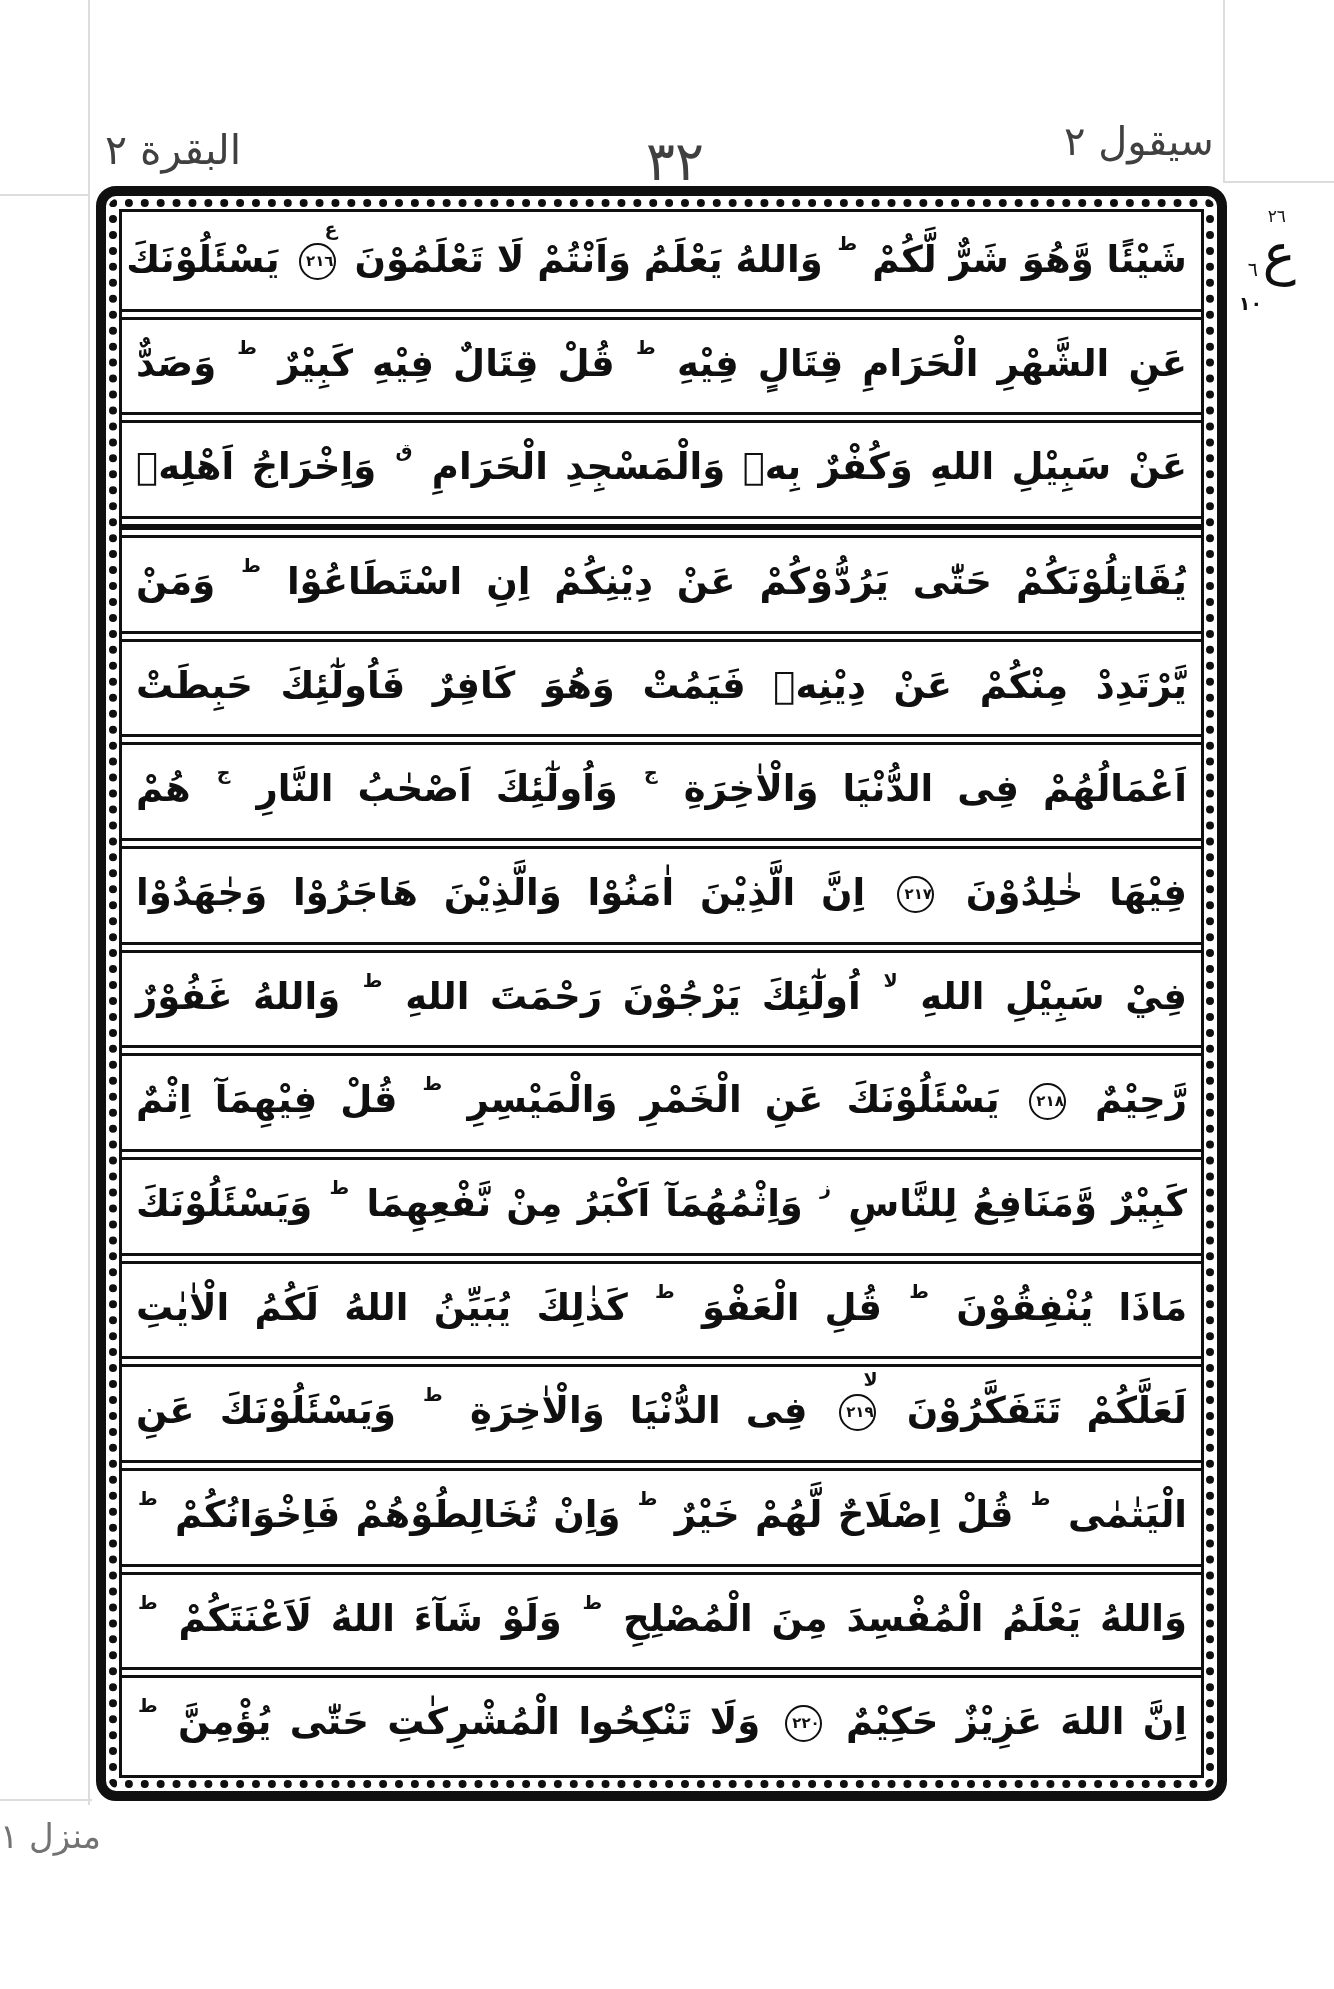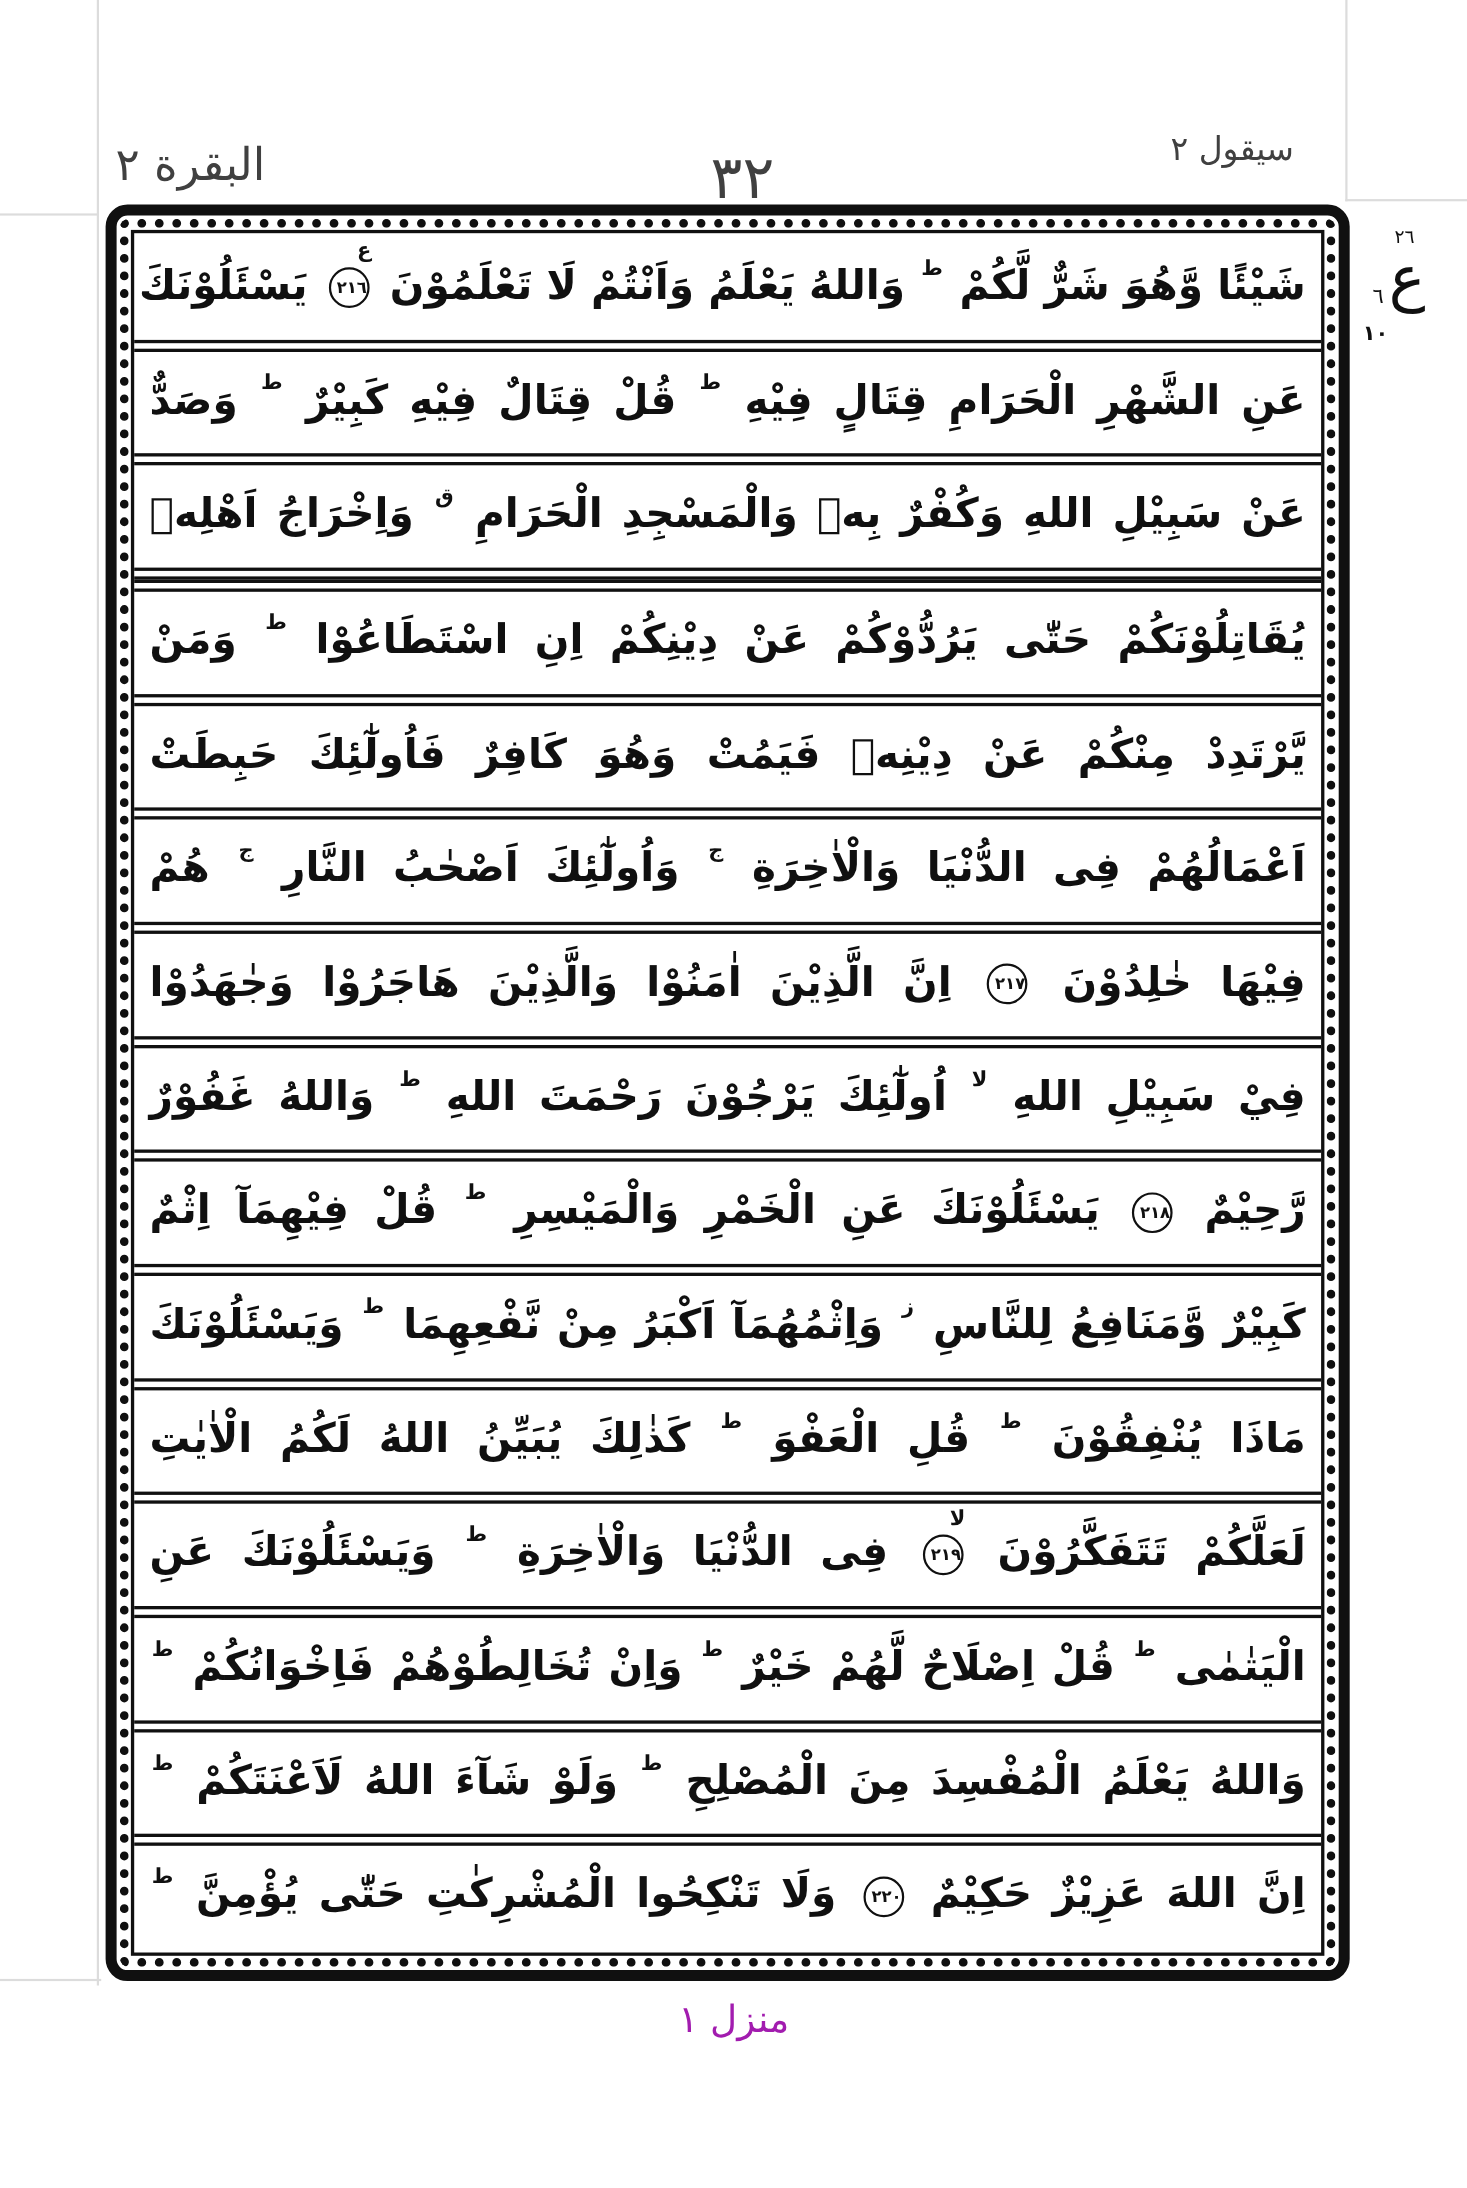--- a/index.html
+++ b/index.html
@@ -16,21 +16,21 @@
   #guide-left-v   { left:88px;  top:0; height:1805px; }
   #guide-left-h   { left:0; top:194px; width:90px; }
   #guide-left-hb  { left:0; top:1799px; width:92px; }
   #guide-right-v  { left:1223px; top:0; height:183px; }
   #guide-right-h  { left:1223px; top:181px; width:111px; }
 
   
   .hdr{ position:absolute; white-space:nowrap; color:#404040; }
   #hdr-surah{ left:105px; top:126px; font-size:41px; }
   #hdr-page { left:0; right:0; top:130px; text-align:center; font-size:54px; letter-spacing:4px;padding-left:16px; }
-  #hdr-juz  { left:1064px; top:118px; font-size:30px; }
+  #hdr-juz  { left:1064px; top:118px; font-size:40px; }
 
   
   #frame{
     position:absolute; left:96px; top:186px; width:1131px; height:1615px;
     box-sizing:border-box; border:10px solid var(--ink); border-radius:20px;
     padding:3px; background:var(--paper);
   }
   #beads{
     width:100%; height:100%; box-sizing:border-box;
     border:8px dotted var(--ink); border-radius:8px; padding:2px;
@@ -66,21 +66,21 @@
   }
 
   
   #ruku{ position:absolute; left:1228px; top:206px; width:70px; height:110px; }
   #ruku .top{ position:absolute; right:12px; top:0; font-size:17px; }
   #ruku .ain{ position:absolute; right:2px; top:20px; font-size:56px; line-height:56px; }
   #ruku .mid{ position:absolute; right:40px; top:52px; font-size:19px; }
   #ruku .bot{ position:absolute; right:36px; top:86px; font-size:19px;font-weight:bold; }
 
   
-  #footer{ position:absolute; left:0; right:0; top:1816px; text-align:center; font-size:34px; color:#a21caf; }
+  #footer{ position:absolute; left:0; right:0; top:1816px; text-align:left; font-size:34px; color:#737373; }
 </style>
 </head>
 <body>
 
 <div id="canvas">
 
   <div class="guide v" id="guide-left-v"></div>
   <div class="guide h" id="guide-left-h"></div>
   <div class="guide h" id="guide-left-hb"></div>
   <div class="guide v" id="guide-right-v"></div>

